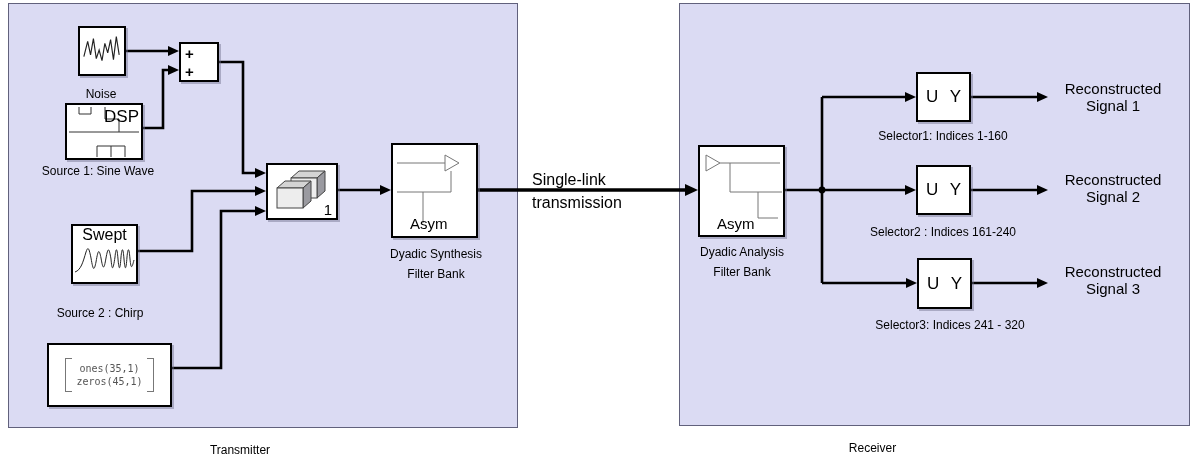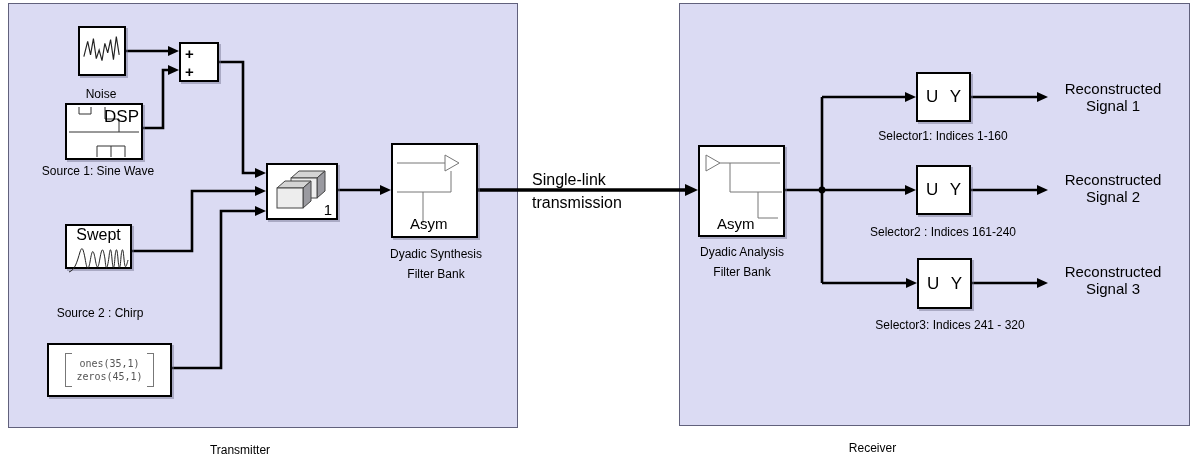--- a/index.html
+++ b/index.html
@@ -109,29 +109,29 @@
     </svg>
     <span class="icontext" style="right:2px;top:2px;">DSP</span>
   </div>
   <div class="lbl" style="left:8px;top:161px;width:180px;">Source 1: Sine Wave</div>
 
   <div class="blk" style="left:179px;top:42px;width:40px;height:40px;">
     <span class="plus" style="top:2px;">+</span>
     <span class="plus" style="top:20px;">+</span>
   </div>
 
-  <div class="blk" style="left:65px;top:224px;width:67px;height:45px;">
+  <div class="blk" style="left:71px;top:224px;width:67px;height:60px;">
     <svg class="icon" style="left:0;top:18px;" width="63" height="31" viewBox="0 0 63 31">
       <path d="M2,28 C8,26 10,18 13,8 C15,2 16,4 18,14 C20,26 21,28 23,18 C25,6 26,4 28,14 C30,26 31,26 33,14 C35,3 36,3 38,15 C39,27 40,27 42,13 C43,3 44,3 45,15 C46,27 47,27 48,13 C49,3 50,3 51,15 C52,27 53,27 54,13 C55,3 56,3 57,15 C58,26 59,24 61,16" fill="none" stroke="#222" stroke-width="1"></path>
     </svg>
     <span class="icontext" style="left:50%;transform:translateX(-50%);top:0;font-size:16px;">Swept</span>
   </div>
   <div class="lbl" style="left:20px;top:283px;width:160px;margin-top:20px;">Source 2 : Chirp</div>
 
-  <div class="blk" style="left:47px;top:343px;width:125px;height:54px;">
+  <div class="blk" style="left:47px;top:343px;width:125px;height:64px;">
     <div class="src3inner">
       <div class="brk brk-l"></div>
       <div>
         <div class="mono">ones(35,1)</div>
         <div class="mono">zeros(45,1)</div>
       </div>
       <div class="brk brk-r"></div>
     </div>
   </div>
 

